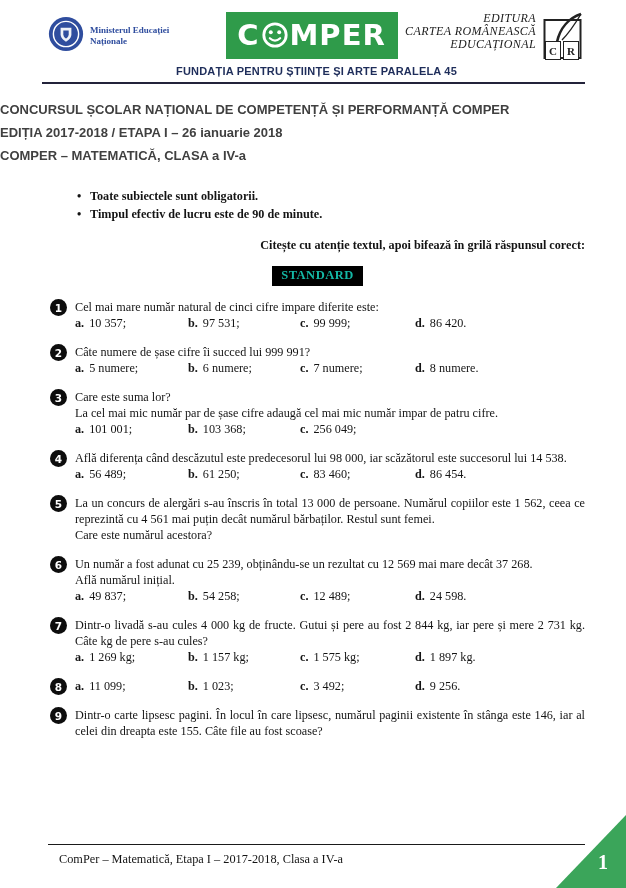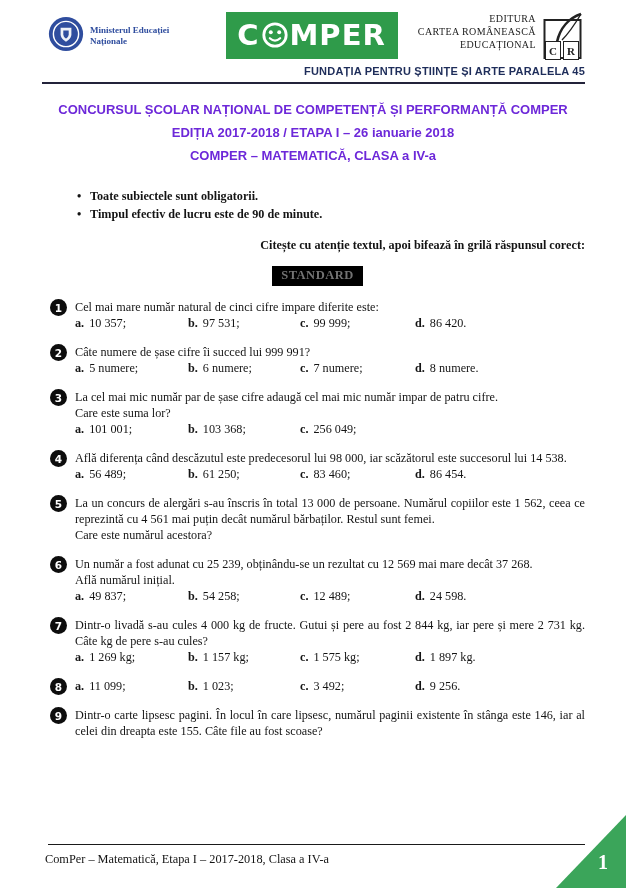--- a/index.html
+++ b/index.html
@@ -9,46 +9,46 @@
   }
   
   .header{padding:10px 41px 0 48px;}
   .header-row{display:flex;justify-content:space-between;align-items:center;height:50px;}
   .ministry{display:flex;align-items:center;gap:6px;width:175px;margin-top:2px;}
   .ministry-text{font-weight:bold;font-size:9px;line-height:11px;color:#2f4d9e;}
   .comper-box{width:172px;height:47px;background:#2f9b4a;display:flex;align-items:center;justify-content:center;}
   .comper-letters{color:#fff;font-family:"DejaVu Sans",sans-serif;font-weight:bold;font-size:29px;letter-spacing:1px;display:flex;align-items:center;line-height:1;}
   .smiley{margin:0 1px;display:block;}
   .editura{display:flex;align-items:flex-start;gap:7px;width:185px;justify-content:flex-end;margin-top:2px;}
-  .editura-text{text-align:right;font-size:10px;line-height:13px;letter-spacing:0.4px;color:#1c1c1c;font-variant:small-caps;}
+  .editura-text{text-align:right;font-size:12px;line-height:13px;letter-spacing:0.4px;color:#1c1c1c;font-variant:small-caps;font-style:italic;}
   .cr-logo{position:relative;width:42px;height:48px;}
   .cr-boxes{position:absolute;bottom:0;left:2px;display:flex;gap:2px;}
   .cr-cell{width:14px;height:17px;border:1.5px solid #222;display:flex;align-items:center;justify-content:center;font-weight:bold;font-size:11px;color:#222;background:#fff;}
-  .foundation{margin-top:5px;text-align:right;font-family:"Liberation Sans",sans-serif;font-weight:bold;font-size:11px;letter-spacing:0.2px;color:#1e2d5a;}
+  .foundation{margin-top:5px;text-align:center;font-family:"Liberation Sans",sans-serif;font-weight:bold;font-size:11px;letter-spacing:0.2px;color:#1e2d5a;}
   .header-rule{border:0;border-top:2px solid #23233a;margin:5px 0 0 -6px;}
   
-  .title-block{margin-top:14px;text-align:center;font-family:"Liberation Sans",sans-serif;font-weight:bold;font-size:13px;line-height:23px;color:#6d28d9;}
+  .title-block{margin-top:14px;font-family:"Liberation Sans",sans-serif;font-weight:bold;font-size:13px;line-height:23px;color:#404040;}
   
   .content{padding:0 41px 0 50px;font-size:12.2px;}
   .bullets{margin-top:20px;margin-left:27px;font-weight:bold;line-height:18px;}
   .bullet{display:flex;}
   .dot{width:13px;}
   .instruction{margin-top:15px;margin-left:13px;font-weight:bold;text-align:right;}
-  .standard-badge{margin:13px auto 0;display:table;background:#000;color:#737373;font-weight:bold;font-size:12.5px;letter-spacing:0.5px;padding:2px 9px 3px;}
+  .standard-badge{margin:13px auto 0;display:table;background:#000;color:#14b8a6;font-weight:bold;font-size:12.5px;letter-spacing:0.5px;padding:2px 9px 3px;}
   
   .questions{margin-top:13px;line-height:16px;}
   .question{position:relative;padding-left:25px;margin-bottom:13px;}
   .qnum{position:absolute;left:0;top:0;width:17px;height:17px;border-radius:50%;background:#0d0d0d;color:#fff;
         font-family:"DejaVu Sans",sans-serif;font-weight:bold;font-size:10.5px;display:flex;align-items:center;justify-content:center;}
   .qline{text-align:justify;}
   .options{display:grid;grid-template-columns:113px 112px 115px 1fr;}
   .opt-label{font-weight:bold;margin-right:5px;}
   
   .footer-rule{position:absolute;left:48px;right:41px;bottom:43px;border:0;border-top:1.5px solid #1a1a1a;margin:0;}
-  .footer-text{position:absolute;left:45px;bottom:21px;font-size:12.3px;text-align:center;}
+  .footer-text{position:absolute;left:59px;bottom:21px;font-size:12.3px;text-align:center;}
   .page-corner{position:absolute;right:0;bottom:0;width:70px;height:73px;background:#3ba55a;
                -webkit-clip-path:polygon(100% 0,100% 100%,0 100%);clip-path:polygon(100% 0,100% 100%,0 100%);}
   .page-num{position:absolute;right:18px;bottom:16px;color:#fff;font-weight:bold;font-size:20px;line-height:1;}
 </style>
 </head>
 <body>
 
 <div class="page">
 
   <div class="header">
@@ -164,22 +164,22 @@
       </div>
     </div>
   </div>
 
   <div class="question">
     <span class="qnum">
             <span>3</span>
           </span>
     <div class="qbody">
       <div class="qlines">
+              <div class="qline">Care este suma lor?</div>
               <div class="qline">La cel mai mic număr par de șase cifre adaugă cel mai mic număr impar de patru cifre.</div>
-              <div class="qline">Care este suma lor?</div>
             </div>
       <div class="options">
         <div class="option"><span class="opt-label">a.</span><span class="opt-text">101&nbsp;001;</span></div>
         <div class="option"><span class="opt-label">b.</span><span class="opt-text">103&nbsp;368;</span></div>
         <div class="option"><span class="opt-label">c.</span><span class="opt-text">256&nbsp;049;</span></div>
       </div>
     </div>
   </div>
 
   <div class="question">

